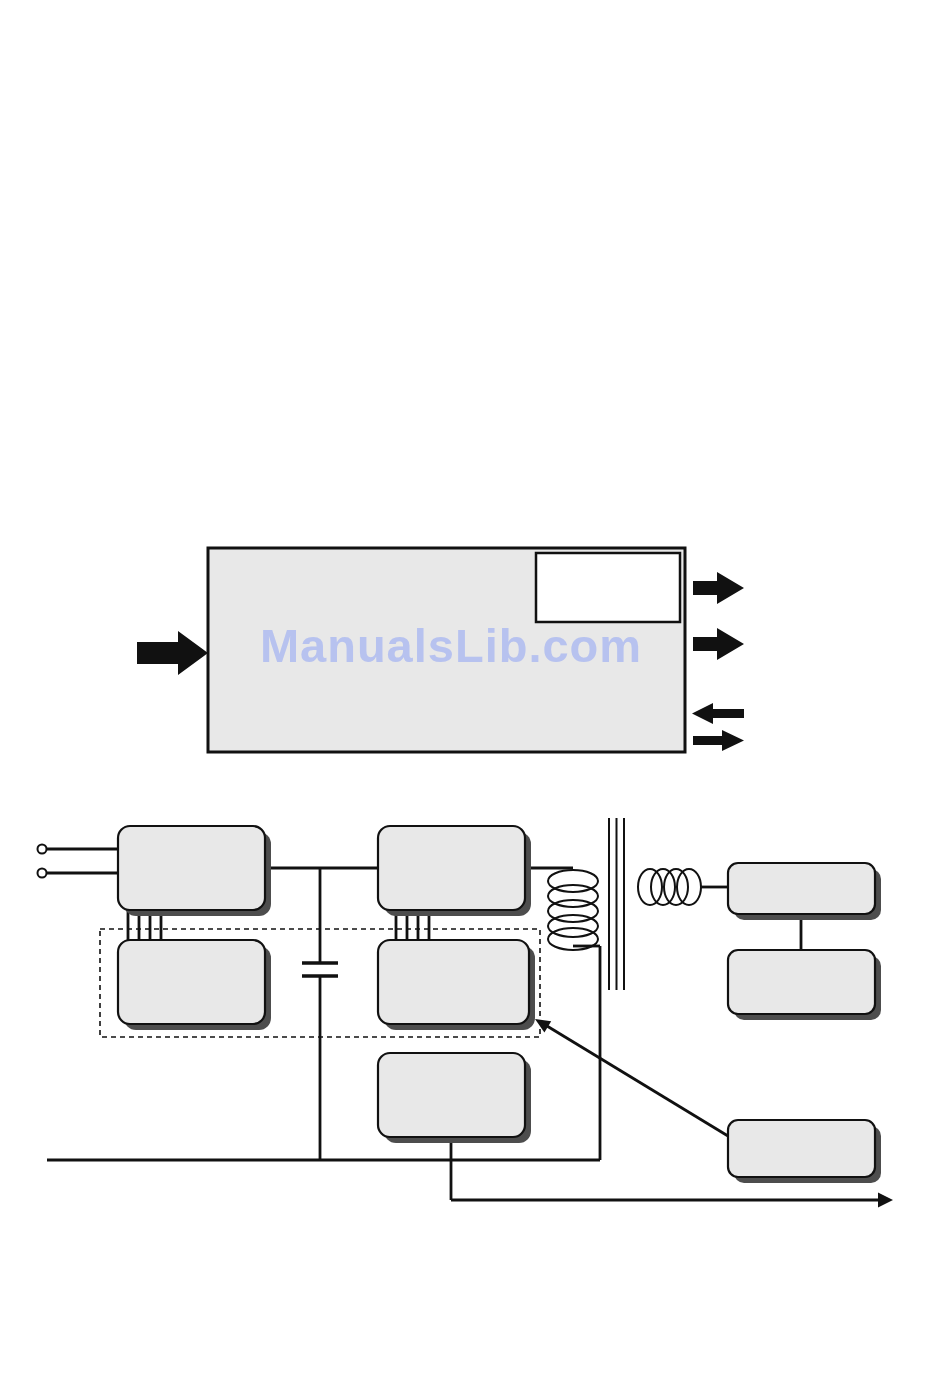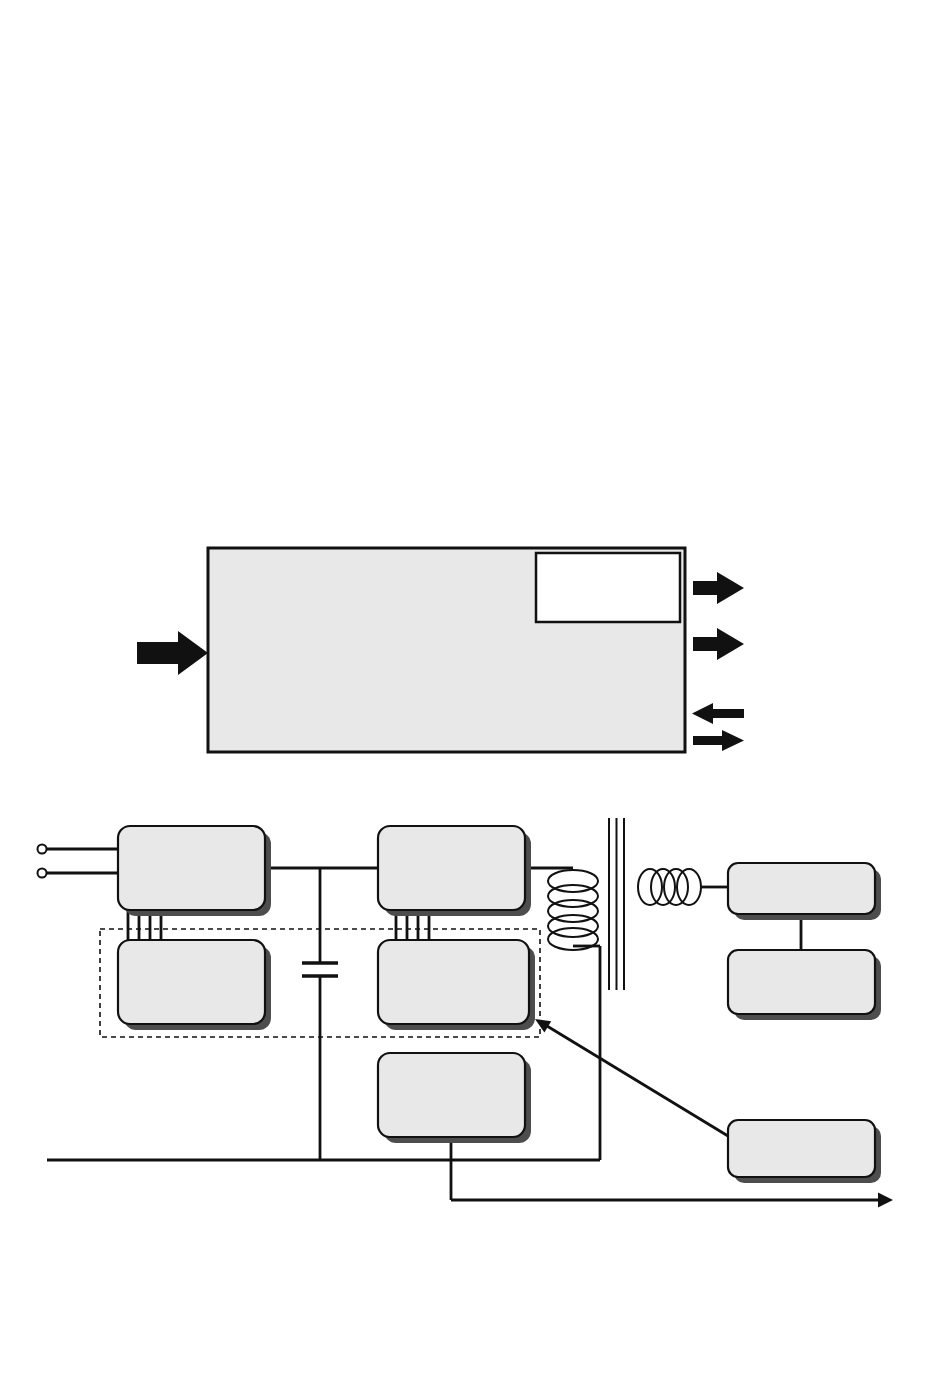--- a/index.html
+++ b/index.html
@@ -137,14 +137,15 @@
       <g>
         <rect x="734" y="1126" width="147" height="57" rx="10" fill="#4d4d4d"></rect>
         <rect x="728" y="1120" width="147" height="57" rx="10" fill="#e8e8e8" stroke="#111111" stroke-width="2.2"></rect>
       </g>
 
       <polygon points="878,1192.5 893,1200 878,1207.5" fill="#111111"></polygon>
       <polygon points="535,1019 551.2,1021.2 544.4,1032.4" fill="#111111"></polygon>
     </g>
   </svg>
 
+  <div class="watermark">ManualsLib.com</div>
 
 </div>
 
 </body></html>

